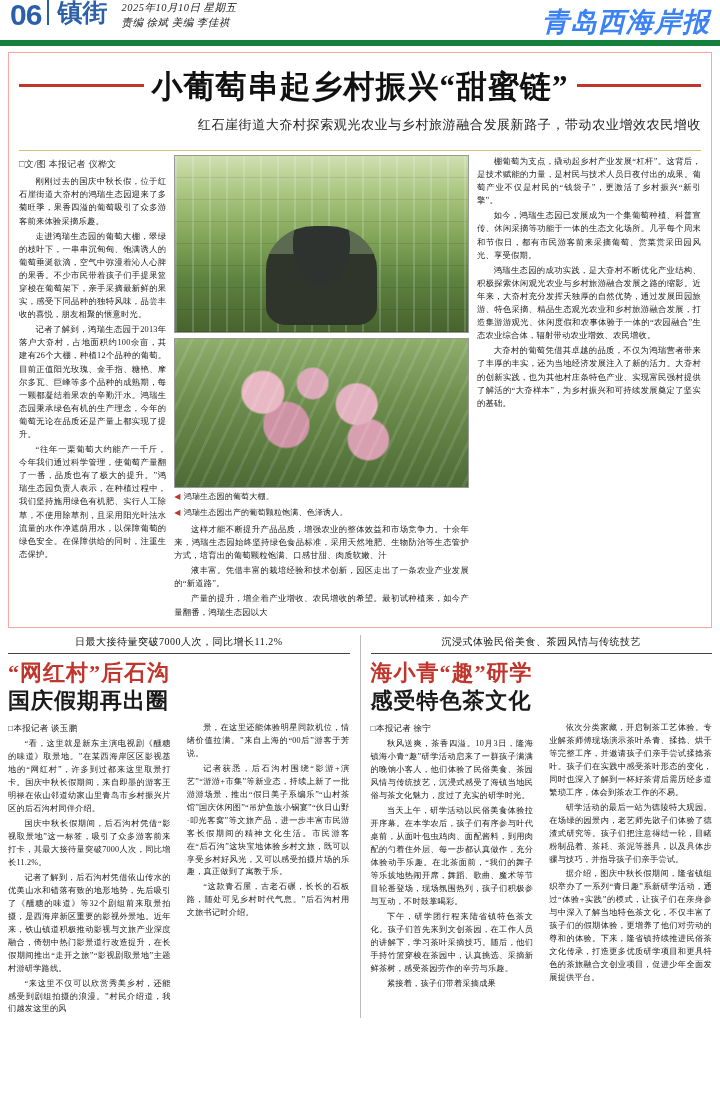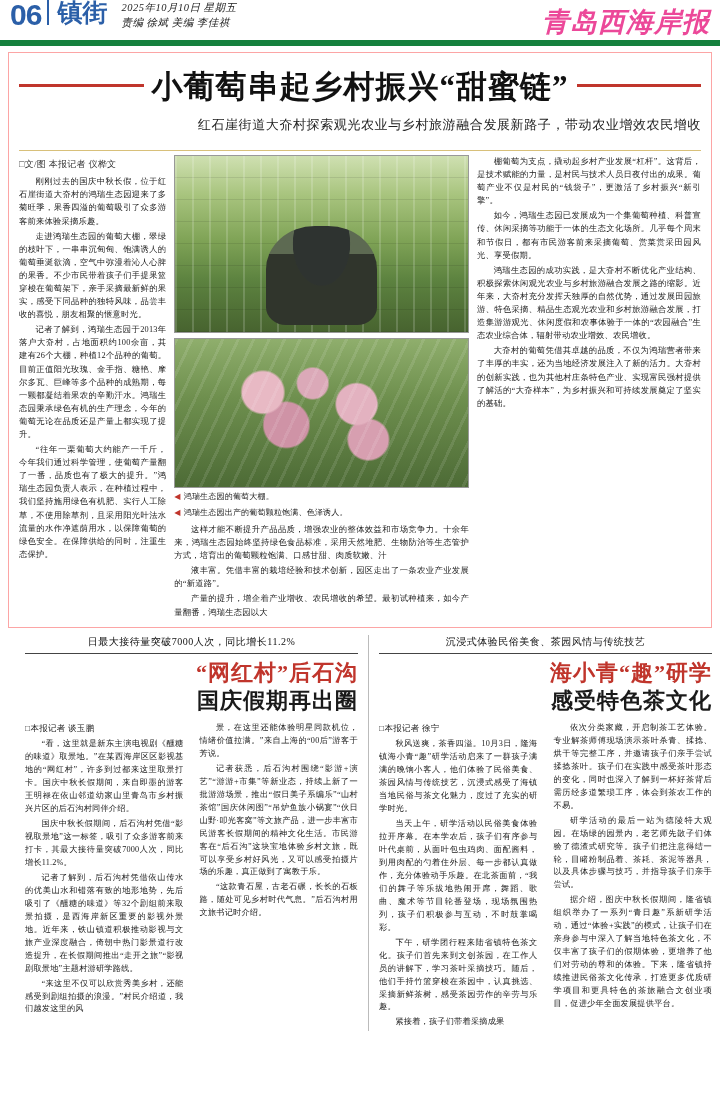--- a/index.html
+++ b/index.html
@@ -51,21 +51,21 @@
   }
   .mast-meta .row1 { letter-spacing: .5px; }
   .mast-meta .row2 { letter-spacing: .5px; }
   .paper-title {
     position: absolute;
     right: 10px;
     top: 4px;
     font-family: Liberation Mono, monospace;
     font-size: 27px;
     font-weight: bold;
-    color: #ec4899;
+    color: #3b82f6;
     letter-spacing: 1px;
     font-style: italic;
   }
 
   
   .lead-block {
     margin: 6px 8px 0 8px;
     border: 1px solid #fca5a5;
     padding: 8px 10px 6px 10px;
   }
@@ -170,38 +170,38 @@
     position: relative; overflow: hidden;
   }
   .ph2::after{
     content:""; position:absolute; inset:0;
     background: repeating-linear-gradient(115deg, rgba(255,255,255,.10) 0 3px, rgba(0,0,0,0) 3px 14px);
   }
 
   
   .lower {
     display: flex;
-    margin: 7px 8px 0 25px;
+    margin: 7px 8px 0 8px;
     gap: 10px;
   }
   .lower-col { flex: 1; }
   .divider-v {
     width: 1px; background: #bbb;
   }
   .kicker {
     text-align: center;
     font-size: 10px;
     color: #111;
     letter-spacing: .5px;
     border-bottom: 1px solid #444;
     padding-bottom: 4px;
     margin-bottom: 5px;
   }
   .lower-headline {
-    text-align: right;
+    text-align: left;
     font-size: 22px;
     font-weight: bold;
     line-height: 1.28;
     letter-spacing: 1px;
     margin: 2px 0 7px 0;
   }
   .lower-headline .red { color: #c0352c; }
   .lower-body {
     display: flex;
     gap: 16px;

